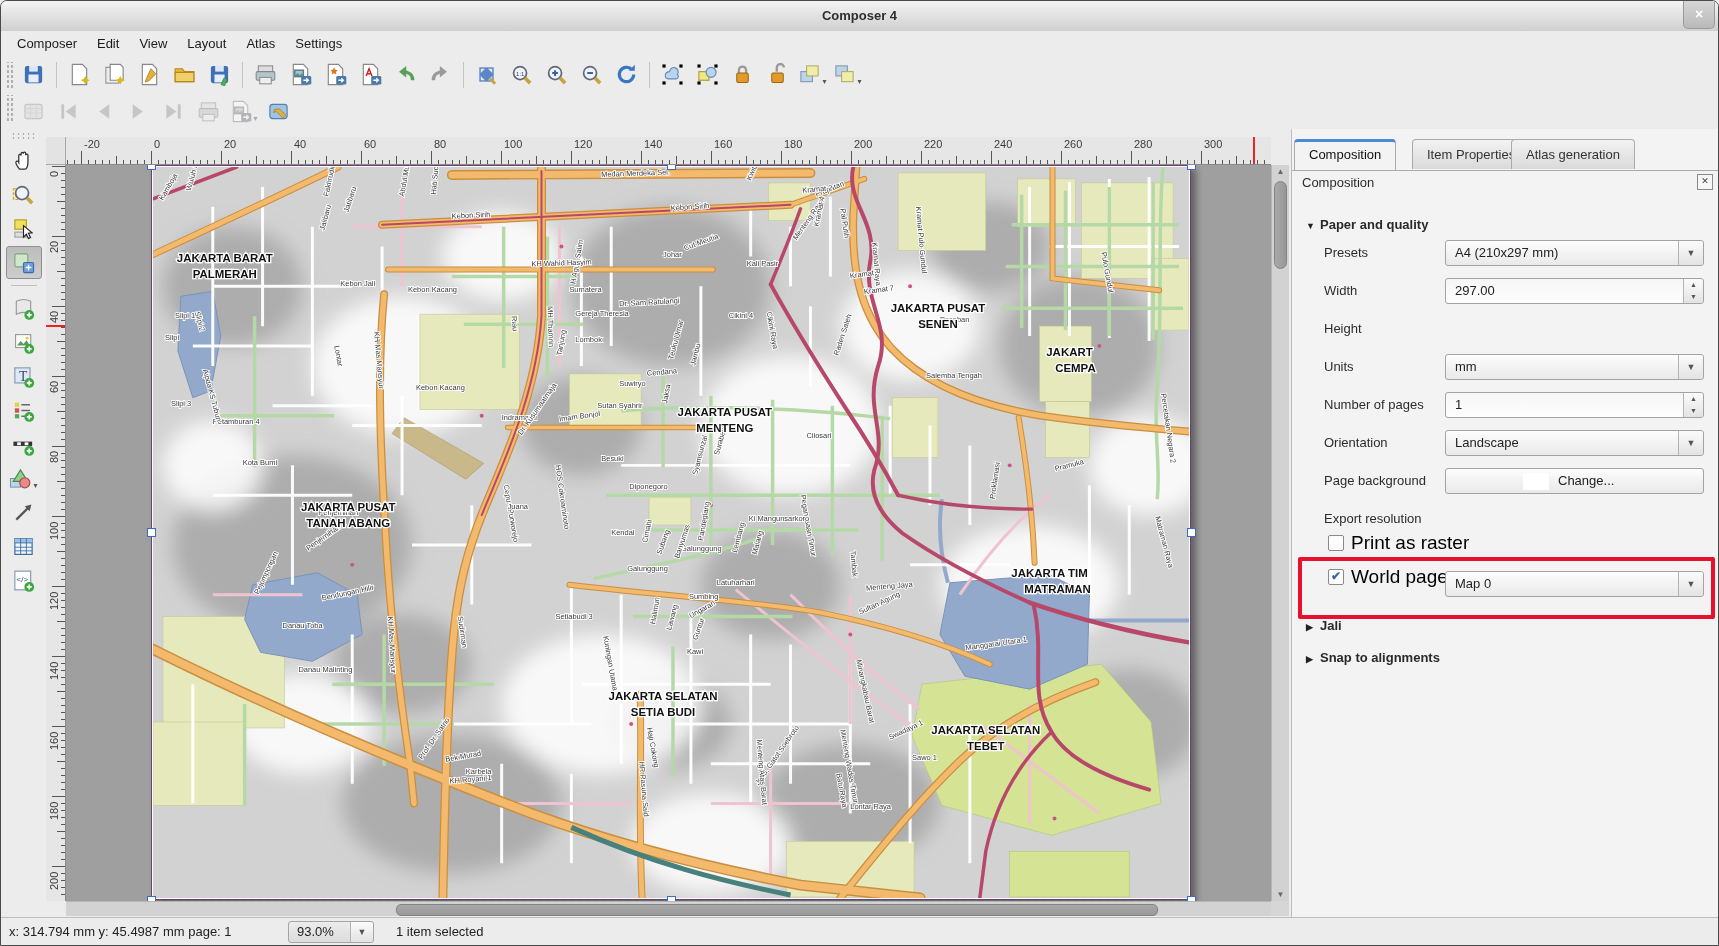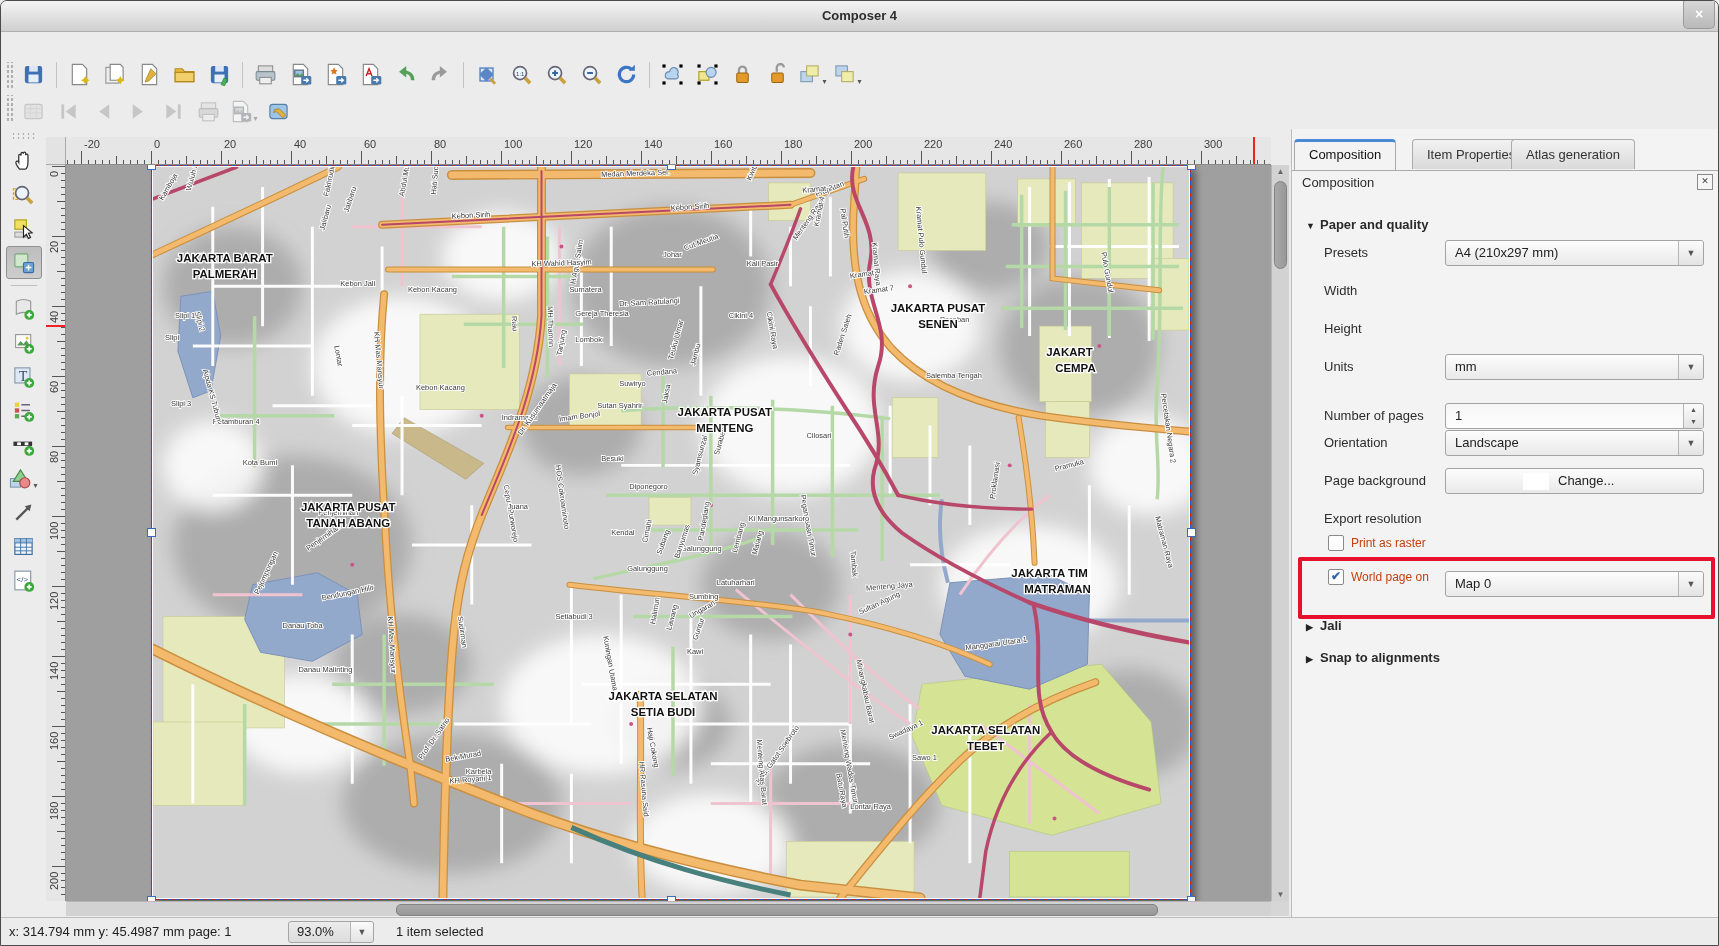--- a/index.html
+++ b/index.html
@@ -81,21 +81,21 @@
   .combo-dd{position:absolute;right:0;top:0;bottom:0;width:24px;border-left:1px solid #b5b5b5;
        display:flex;align-items:center;justify-content:center;font-size:9px;color:#555;background:linear-gradient(#fbfbfb,#e3e3e3);border-radius:0 3px 3px 0;}
   .spin-arrows{position:absolute;right:0;top:0;bottom:0;width:19px;border-left:1px solid #b5b5b5;border-radius:0 3px 3px 0;
        display:flex;flex-direction:column;background:linear-gradient(#fbfbfb,#e3e3e3);}
   .spin-arrows div{flex:1;font-size:7px;color:#555;text-align:center;line-height:11px;}
   .swatch{position:absolute;left:77px;top:4px;width:26px;height:17px;background:#fff;}
   .btn-label{position:absolute;left:112px;top:4px;}
   .chkrow{position:absolute;left:36px;height:16px;display:flex;align-items:center;}
   .chk{width:14px;height:14px;border:1px solid #8a8a8a;border-radius:2px;background:#fdfdfd;margin-right:7px;
        font-size:12px;line-height:13px;text-align:center;color:#3465a4;font-weight:bold;}
-  .chklabel{font-size:12px;color:#c2410c;white-space:nowrap;}
+  .chklabel{font-size:19px;color:#000000;white-space:nowrap;}
   #world-combo{position:absolute;left:153px;top:442px;width:259px;height:26px;}
   #highlight-rect{position:absolute;left:6px;top:428px;width:409px;height:54px;border:4px solid #e8112d;border-radius:2px;z-index:9;}
   
   #statusbar{position:absolute;left:0;top:916px;width:100%;height:30px;background:#ececec;border-top:1px solid #bdbdbd;box-sizing:border-box;}
   #status-pos{position:absolute;left:8px;top:6px;font-size:13px;color:#222;}
   #zoom-combo{position:absolute;left:287px;top:3px;width:86px;height:22px;border:1px solid #a5a5a5;border-radius:3px;
       background:linear-gradient(#ececec,#dcdcdc);font-size:13px;color:#222;box-sizing:border-box;}
   #zoom-combo .val{position:absolute;left:8px;top:2px;}
   #zoom-combo .combo-dd{width:22px;}
   #status-sel{position:absolute;left:395px;top:6px;font-size:13px;color:#222;}
@@ -103,20 +103,28 @@
 </head>
 <body>
 
 <div class="win">
 
   <div class="titlebar">
     <div class="title">Composer 4</div>
     <div class="win-close">×</div>
   </div>
 
+  <div class="menubar" id="menubar">
+      <div class="menu-item">Composer</div>
+      <div class="menu-item">Edit</div>
+      <div class="menu-item">View</div>
+      <div class="menu-item">Layout</div>
+      <div class="menu-item">Atlas</div>
+      <div class="menu-item">Settings</div>
+    </div>
 
   <div class="toolbar" id="toolbar-main">
       <div class="tb-handle"></div>
       <div class="tb-btn">
         <svg viewBox="0 0 16 16">
           <rect x="2" y="2" width="12" height="12" rx="1.5" fill="#3f6fb5"></rect>
           <rect x="5" y="2" width="6" height="4" fill="#dce6f4"></rect>
           <rect x="4.5" y="8" width="7" height="5.5" fill="#e8eef8"></rect>
         </svg>
       </div>
@@ -1072,32 +1080,39 @@
     <div id="prows">
         <div class="prow" style="top: 111px;">
           <span class="plabel">Presets</span>
           <div class="ctl combo">
             <span class="val">A4 (210x297 mm)</span>
             <span class="combo-dd">▼</span>
           </div>
         </div>
         <div class="prow" style="top: 149px;">
           <span class="plabel">Width</span>
+          <div class="ctl spin">
+            <span class="val">297.00</span>
+            <div class="spin-arrows">
+              <div>▲</div>
+              <div>▼</div>
+            </div>
+          </div>
         </div>
         <div class="prow" style="top: 187px;">
           <span class="plabel">Height</span>
         </div>
         <div class="prow" style="top: 225px;">
           <span class="plabel">Units</span>
           <div class="ctl combo">
             <span class="val">mm</span>
             <span class="combo-dd">▼</span>
           </div>
         </div>
-        <div class="prow" style="top: 274px;">
+        <div class="prow" style="top: 263px;">
           <span class="plabel">Number of pages</span>
           <div class="ctl spin">
             <span class="val">1</span>
             <div class="spin-arrows">
               <div>▲</div>
               <div>▼</div>
             </div>
           </div>
         </div>
         <div class="prow" style="top: 301px;">

